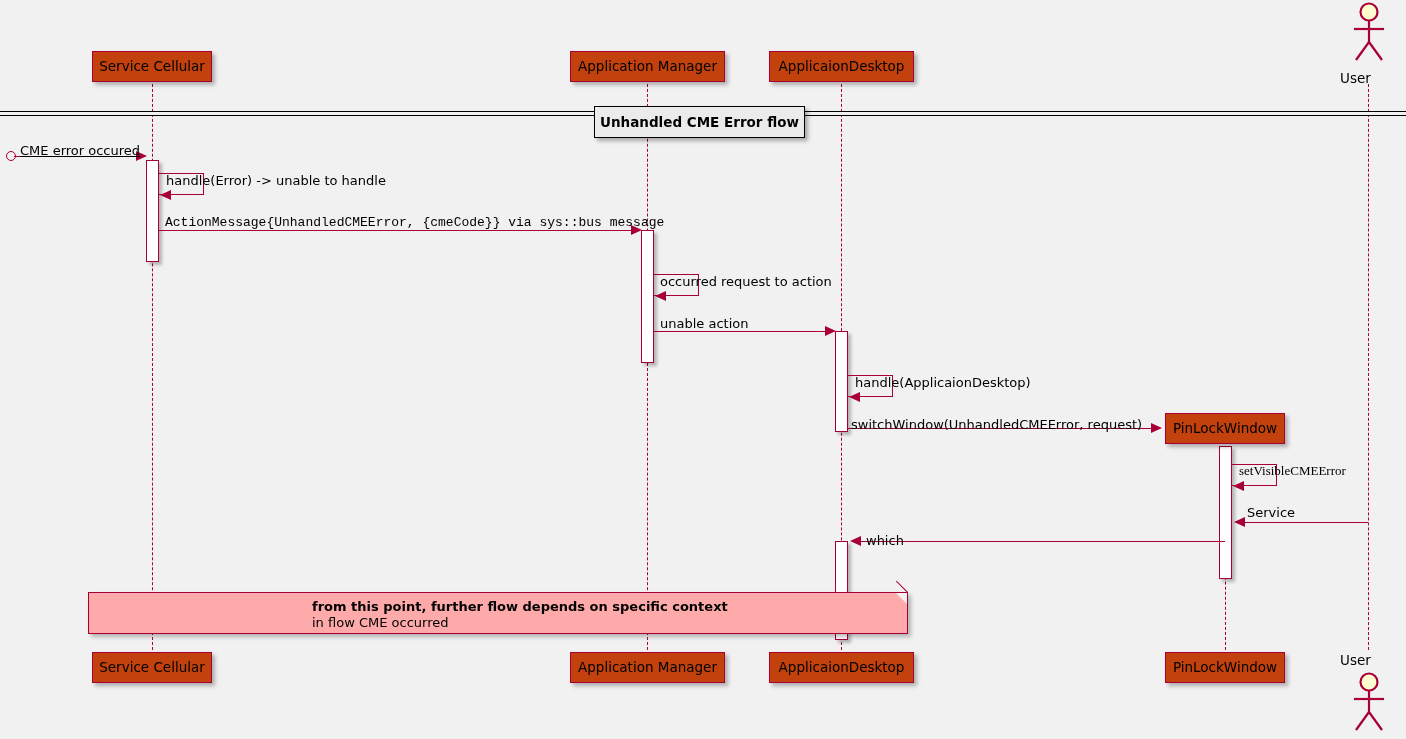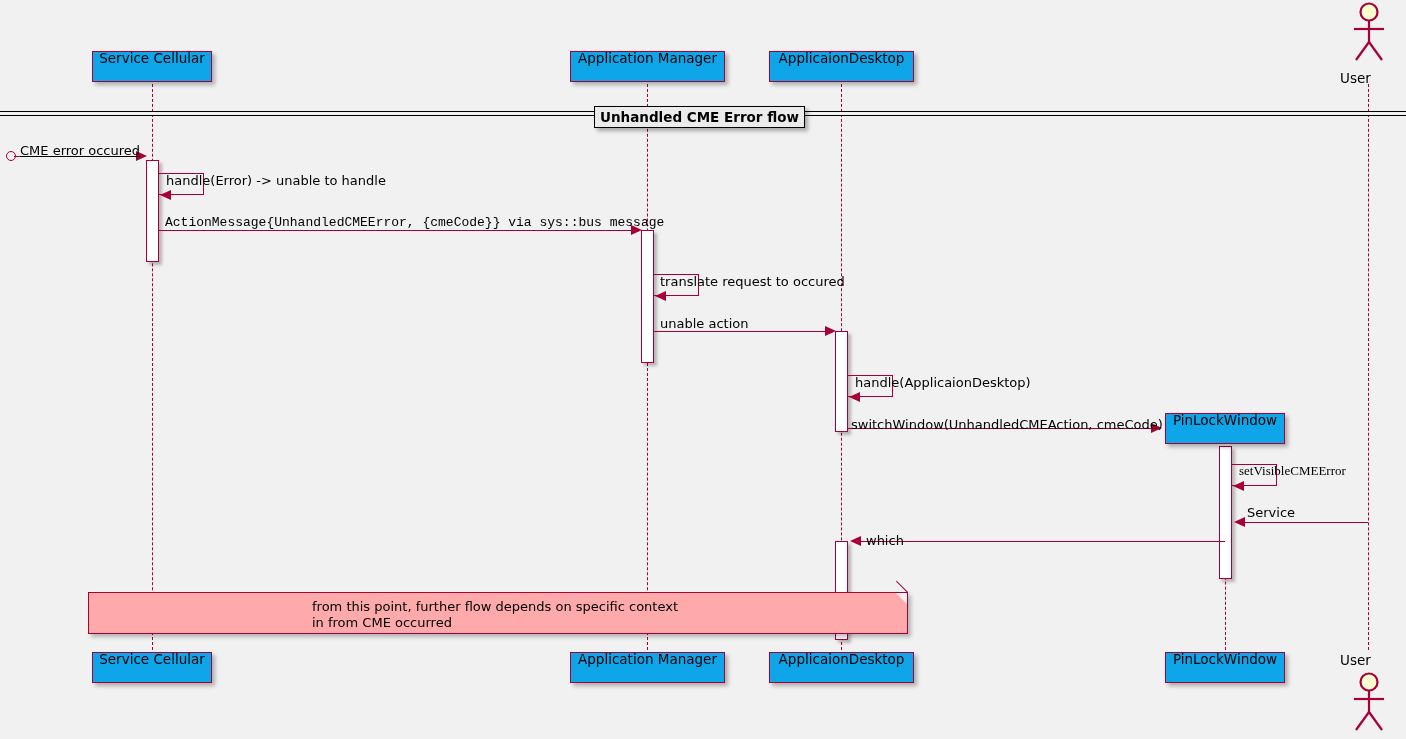--- a/index.html
+++ b/index.html
@@ -13,27 +13,27 @@
     height: 739px;
     background: #f1f1f1;
     font-family: "DejaVu Sans", sans-serif;
     overflow: hidden;
   }
 
   
   .participant {
     position: absolute;
     box-sizing: border-box;
-    background: #0ea5e9;
+    background: #c2410c;
     border: 1.5px solid #a80036;
     color: #000000;
     font-size: 13.5px;
     line-height: 1;
     display: flex;
-    align-items: flex-start;
+    align-items: center;
     justify-content: center;
     white-space: nowrap;
     box-shadow: 3px 3px 4px rgba(0,0,0,0.28);
     z-index: 6;
   }
 
   
   .lifeline {
     position: absolute;
     width: 0;
@@ -210,21 +210,21 @@
       <circle cx="24" cy="10" r="8.5" fill="#fefece" stroke="#a80036" stroke-width="2.2"></circle>
       <line x1="24" y1="19" x2="24" y2="40" stroke="#a80036" stroke-width="2.2"></line>
       <line x1="9" y1="27" x2="39" y2="27" stroke="#a80036" stroke-width="2.2"></line>
       <line x1="24" y1="40" x2="11" y2="58" stroke="#a80036" stroke-width="2.2"></line>
       <line x1="24" y1="40" x2="37" y2="58" stroke="#a80036" stroke-width="2.2"></line>
     </svg>
   </div>
   <div class="actor-label" style="left:1340px; top:70px; width:58px;">User</div>
 
   <div class="divider-rule" style="top:111px;"></div>
-  <div class="divider-box" style="left:594px; top:106px; width:211px; height:22px;">
+  <div class="divider-box" style="left:594px; top:106px; width:211px; height:32px;">
     <span>Unhandled CME Error flow</span>
   </div>
 
   <div class="activation" style="left:146px;  top:160px; height:102px;"></div>
   <div class="activation" style="left:641px;  top:230px; height:133px;"></div>
   <div class="activation" style="left:835px;  top:331px; height:101px;"></div>
   <div class="activation" style="left:835px;  top:541px; height:99px;"></div>
   <div class="activation" style="left:1219px; top:446px; height:133px;"></div>
 
   <div class="found-circle" style="left:6px; top:151px;"></div>
@@ -235,33 +235,33 @@
   <div class="self-msg" style="left:159px; top:173px; width:45px; height:22px;"></div>
   <div class="arrow-head arrow-left" style="left:160px; top:190px;"></div>
   <div class="msg-label" style="left:166px; top:174px;">handle(Error) -&gt; unable to handle</div>
 
   <div class="msg-line" style="left:159px; top:230px; width:474px;"></div>
   <div class="arrow-head arrow-right" style="left:631px; top:225px;"></div>
   <div class="msg-label" style="left:165px; top:216px;font-family:Liberation Mono, monospace;">ActionMessage{UnhandledCMEError, {cmeCode}} via sys::bus message</div>
 
   <div class="self-msg" style="left:654px; top:274px; width:45px; height:22px;"></div>
   <div class="arrow-head arrow-left" style="left:655px; top:291px;"></div>
-  <div class="msg-label" style="left:660px; top:275px;">translate request to occured</div>
+  <div class="msg-label" style="left:660px; top:275px;">occurred request to action</div>
 
   <div class="msg-line" style="left:654px; top:331px; width:173px;"></div>
   <div class="arrow-head arrow-right" style="left:825px; top:326px;"></div>
   <div class="msg-label" style="left:660px; top:317px;">unable action</div>
 
   <div class="self-msg" style="left:848px; top:375px; width:45px; height:22px;"></div>
   <div class="arrow-head arrow-left" style="left:849px; top:392px;"></div>
   <div class="msg-label" style="left:855px; top:376px;">handle(ApplicaionDesktop)</div>
 
   <div class="msg-line" style="left:848px; top:428px; width:305px;"></div>
   <div class="arrow-head arrow-right" style="left:1151px; top:423px;"></div>
-  <div class="msg-label" style="left:851px; top:418px;">switchWindow(UnhandledCMEAction, cmeCode)</div>
+  <div class="msg-label" style="left:851px; top:418px;">switchWindow(UnhandledCMEError, request)</div>
 
   <div class="participant" style="left:1165px; top:413px; width:120px; height:31px;">
     <span>PinLockWindow</span>
   </div>
 
   <div class="self-msg" style="left:1232px; top:464px; width:45px; height:22px;"></div>
   <div class="arrow-head arrow-left" style="left:1233px; top:481px;"></div>
   <div class="msg-label" style="left:1239px; top:464px;font-family:Liberation Serif, serif;">setVisibleCMEError</div>
 
   <div class="msg-line" style="left:1245px; top:522px; width:123px;"></div>
@@ -269,22 +269,22 @@
   <div class="msg-label" style="left:1247px; top:506px;">Service</div>
 
   <div class="msg-line" style="left:861px; top:541px; width:364px;"></div>
   <div class="arrow-head arrow-left" style="left:850px; top:536px;"></div>
   <div class="msg-label" style="left:866px; top:534px;">which</div>
 
   <div class="note" style="left:88px; top:592px; width:820px; height:42px;">
     <div class="note-fold"></div>
     <div class="note-fold-line"></div>
   </div>
-  <div class="note-text" style="left:312px; top:599px;">from this point, further flow depends on specific context</div>
-  <div class="note-text" style="left:312px; top:615px;">in from CME occurred</div>
+  <div class="note-text" style="left:312px; top:599px;font-weight:bold;">from this point, further flow depends on specific context</div>
+  <div class="note-text" style="left:312px; top:615px;">in flow CME occurred</div>
 
   <div class="participant" style="left:92px; top:652px; width:120px; height:31px;">
     <span>Service Cellular</span>
   </div>
   <div class="participant" style="left:570px; top:652px; width:155px; height:31px;">
     <span>Application Manager</span>
   </div>
   <div class="participant" style="left:769px; top:652px; width:145px; height:31px;">
     <span>ApplicaionDesktop</span>
   </div>

